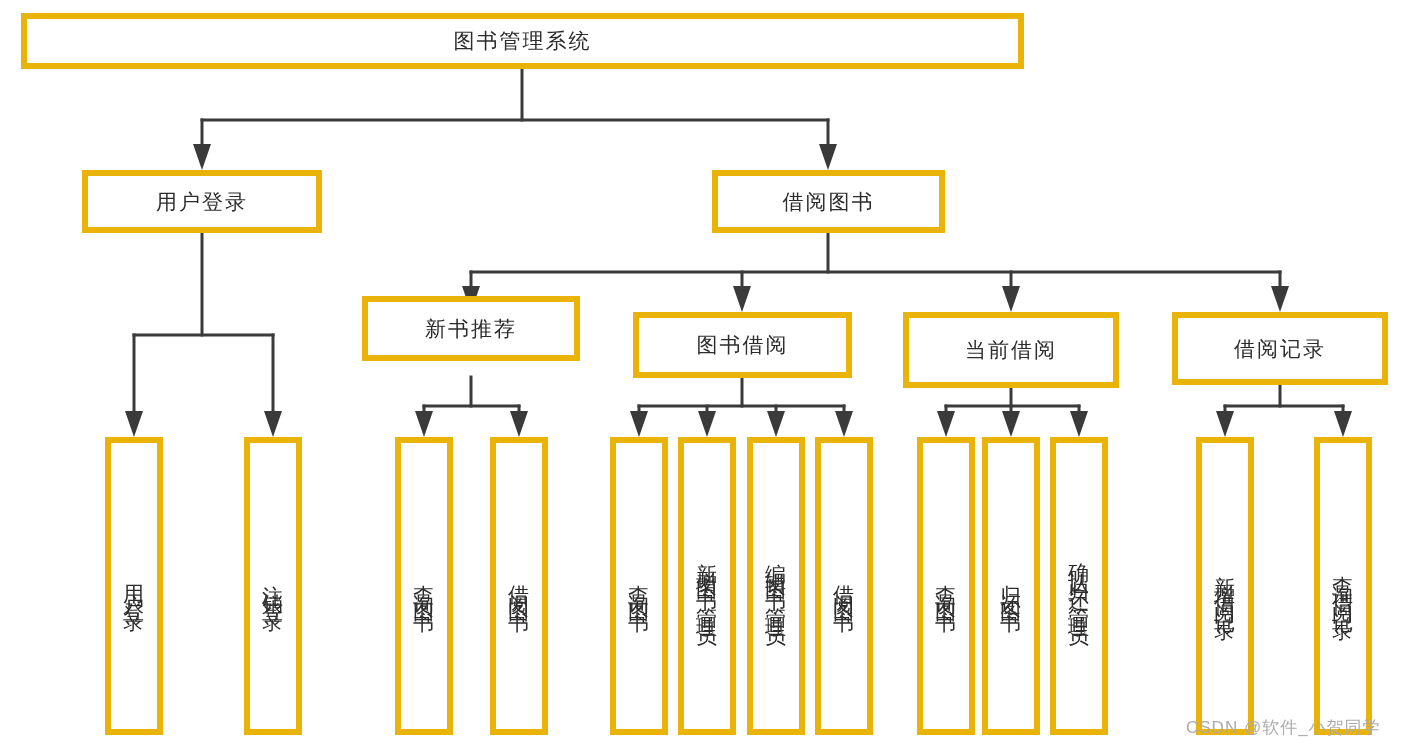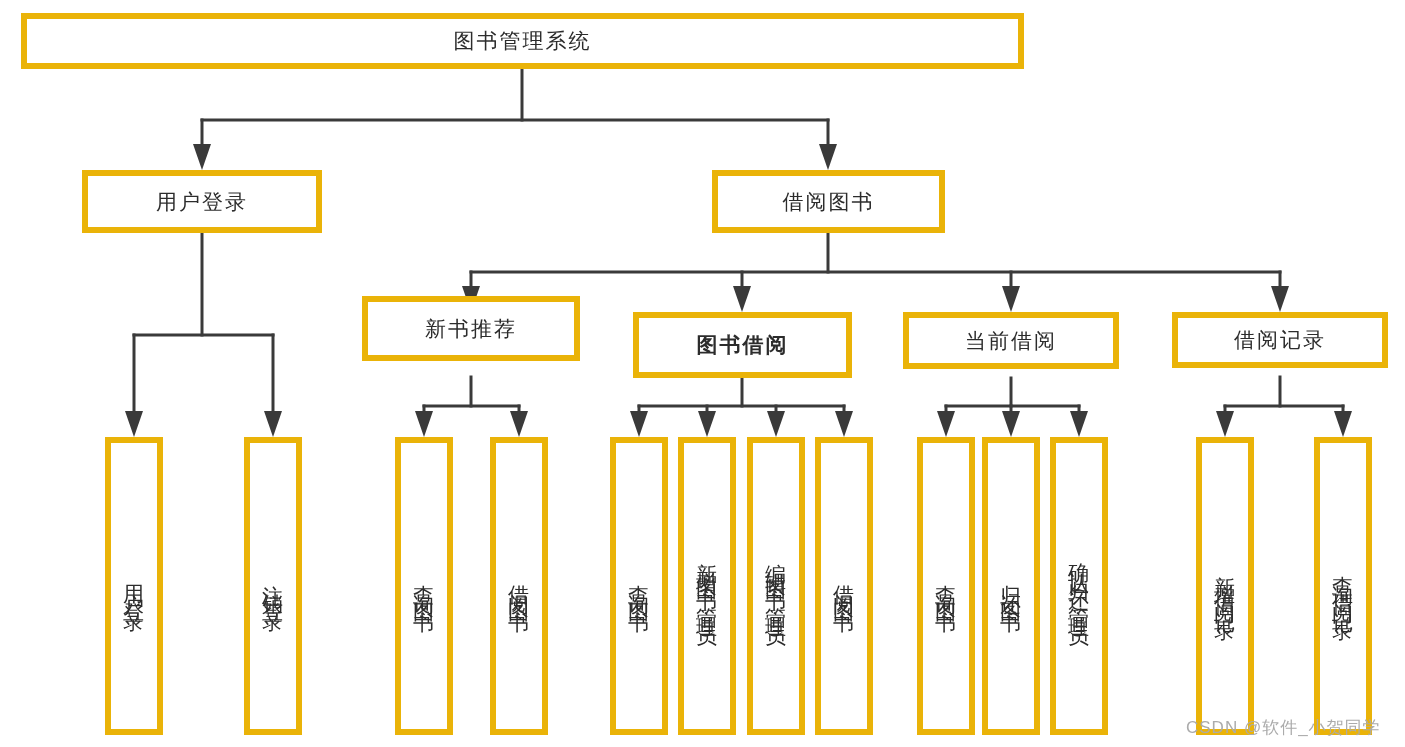--- a/index.html
+++ b/index.html
@@ -122,23 +122,23 @@
       <polygon points="1343,437 1334,411 1352,411"></polygon>
     </g>
   </svg>
 
   <div class="box" style="left:21px; top:13px; width:1003px; height:56px;">图书管理系统</div>
 
   <div class="box" style="left:82px; top:170px; width:240px; height:63px;">用户登录</div>
   <div class="box" style="left:712px; top:170px; width:233px; height:63px;">借阅图书</div>
 
   <div class="box" style="left:362px; top:296px; width:218px; height:65px;">新书推荐</div>
-  <div class="box" style="left:633px; top:312px; width:219px; height:66px;font-weight:bold;">图书借阅</div>
-  <div class="box" style="left:903px; top:312px; width:216px; height:57px;">当前借阅</div>
-  <div class="box" style="left:1172px; top:312px; width:216px; height:56px;">借阅记录</div>
+  <div class="box" style="left:633px; top:312px; width:219px; height:66px;">图书借阅</div>
+  <div class="box" style="left:903px; top:312px; width:216px; height:76px;">当前借阅</div>
+  <div class="box" style="left:1172px; top:312px; width:216px; height:73px;">借阅记录</div>
 
   <div class="box vbox" style="left:105px;">用户登录</div>
   <div class="box vbox" style="left:244px;">注销登录</div>
 
   <div class="box vbox" style="left:395px;">查询图书</div>
   <div class="box vbox" style="left:490px;">借阅图书</div>
 
   <div class="box vbox" style="left:610px;">查询图书</div>
   <div class="box vbox" style="left:678px;">新增图书（管理员）</div>
   <div class="box vbox" style="left:747px;">编辑图书（管理员）</div>

